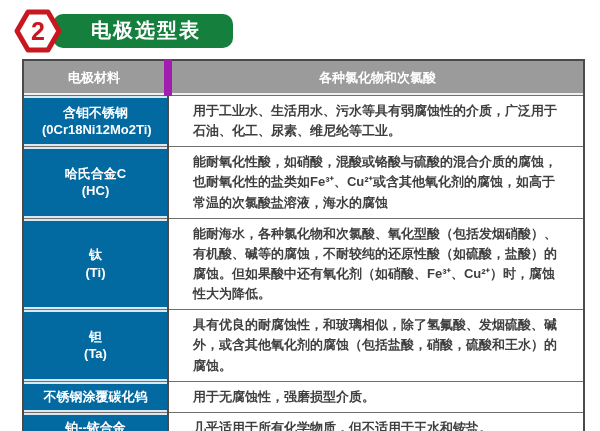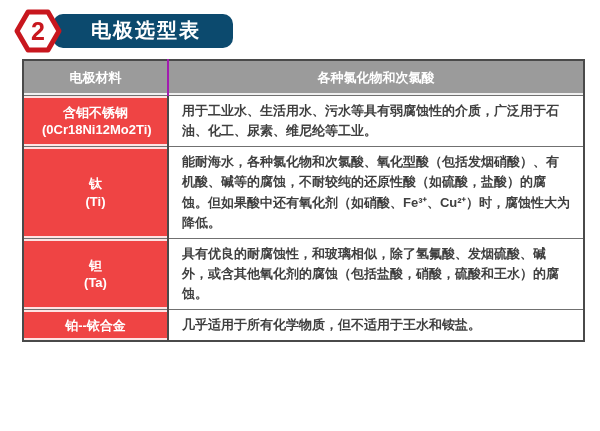--- a/index.html
+++ b/index.html
@@ -27,21 +27,21 @@
   }
   .badge {
     width: 48px;
     height: 46px;
     position: relative;
     z-index: 2;
     flex: 0 0 auto;
   }
   .ribbon {
     margin-left: -9px;
-    background: #0c4a6e;
+    background: #15803d;
     color: #ffffff;
     font-weight: bold;
     font-size: 20px;
     letter-spacing: 2px;
     padding: 6px 32px 8px 38px;
     border-radius: 10px;
     line-height: 1;
     position: relative;
     z-index: 1;
   }
@@ -61,41 +61,41 @@
   }
   th {
     background: #9b9b9b;
     color: #ffffff;
     font-size: 13px;
     font-weight: bold;
     padding: 8px 4px;
     box-shadow: inset 0 -2px 0 rgba(255,255,255,0.85);
   }
   th.mat-head {
-    border-right: 2px solid #a21caf;
+    border-right: 8px solid #a21caf;
   }
   td.mat {
-    background: #ef4444;
+    background: #0369a1;
     color: #ffffff;
     font-weight: bold;
     text-align: center;
     font-size: 13px;
     line-height: 1.35;
     white-space: pre-line;
     padding: 6px 18px;
     box-shadow: inset 0 2px 0 rgba(255,255,255,0.85), inset 0 -2px 0 rgba(255,255,255,0.85);
     border-right: 2px solid #4a4a4a;
   }
   td.desc {
     background: #ffffff;
     color: #3f3f3f;
     font-size: 13px;
     font-weight: bold;
     line-height: 1.55;
-    padding: 5px 13px;
+    padding: 5px 24px;
     text-align: left;
   }
 </style>
 </head>
 <body>
 
 <div class="page">
 
   <div class="header-row">
     <svg class="badge" viewBox="0 0 48 46">
@@ -117,28 +117,37 @@
           <th>各种氯化物和次氯酸</th>
         </tr>
       </thead>
       <tbody>
         <tr>
           <td class="mat">含钼不锈钢
 (0Cr18Ni12Mo2Ti)</td>
           <td class="desc">用于工业水、生活用水、污水等具有弱腐蚀性的介质，广泛用于石油、化工、尿素、维尼纶等工业。</td>
         </tr>
         <tr>
+          <td class="mat">哈氏合金C
+(HC)</td>
+          <td class="desc">能耐氧化性酸，如硝酸，混酸或铬酸与硫酸的混合介质的腐蚀，也耐氧化性的盐类如Fe³⁺、Cu²⁺或含其他氧化剂的腐蚀，如高于常温的次氯酸盐溶液，海水的腐蚀</td>
+        </tr>
+        <tr>
           <td class="mat">钛
 (Ti)</td>
           <td class="desc">能耐海水，各种氯化物和次氯酸、氧化型酸（包括发烟硝酸）、有机酸、碱等的腐蚀，不耐较纯的还原性酸（如硫酸，盐酸）的腐蚀。但如果酸中还有氧化剂（如硝酸、Fe³⁺、Cu²⁺）时，腐蚀性大为降低。</td>
         </tr>
         <tr>
           <td class="mat">钽
 (Ta)</td>
           <td class="desc">具有优良的耐腐蚀性，和玻璃相似，除了氢氟酸、发烟硫酸、碱外，或含其他氧化剂的腐蚀（包括盐酸，硝酸，硫酸和王水）的腐蚀。</td>
+        </tr>
+        <tr>
+          <td class="mat">不锈钢涂覆碳化钨</td>
+          <td class="desc">用于无腐蚀性，强磨损型介质。</td>
         </tr>
         <tr>
           <td class="mat">铂--铱合金</td>
           <td class="desc">几乎适用于所有化学物质，但不适用于王水和铵盐。</td>
         </tr>
       </tbody>
     </table>
   </div>
 
 </div>

